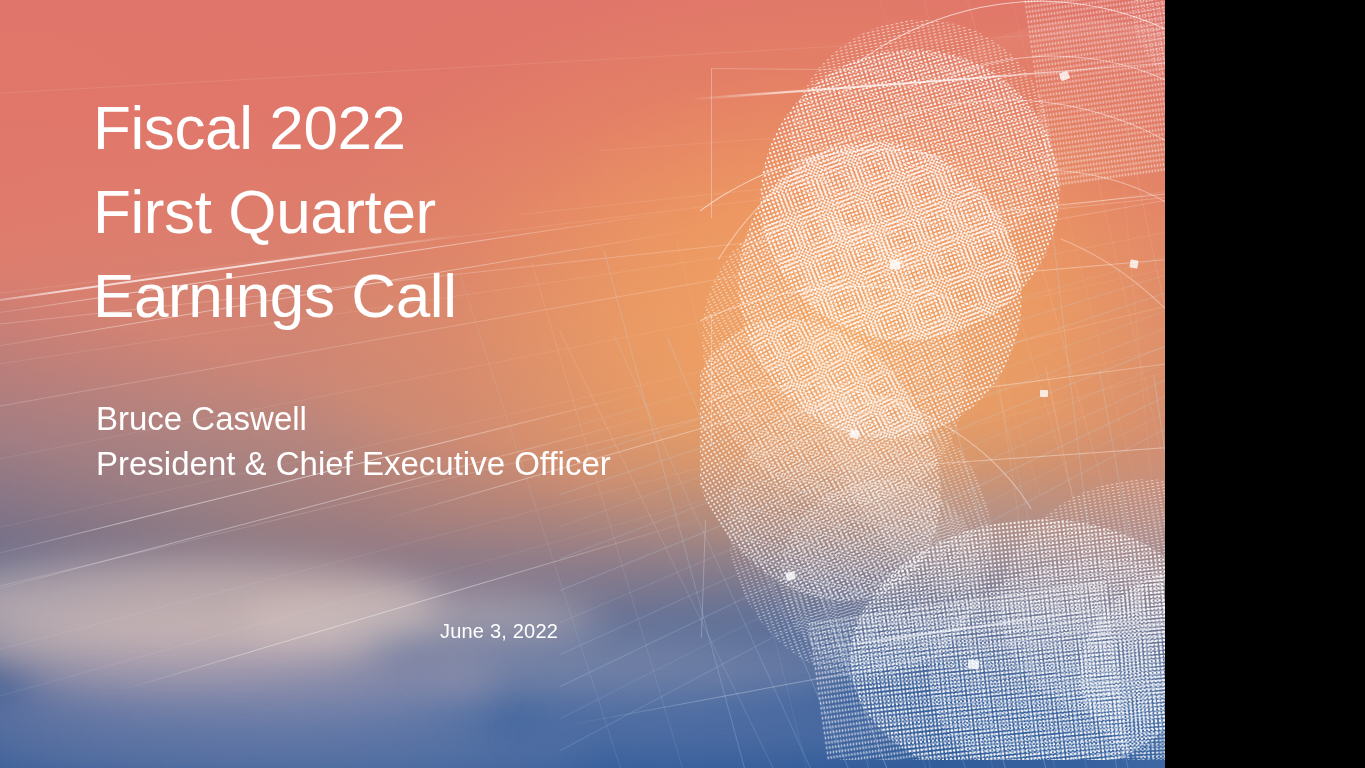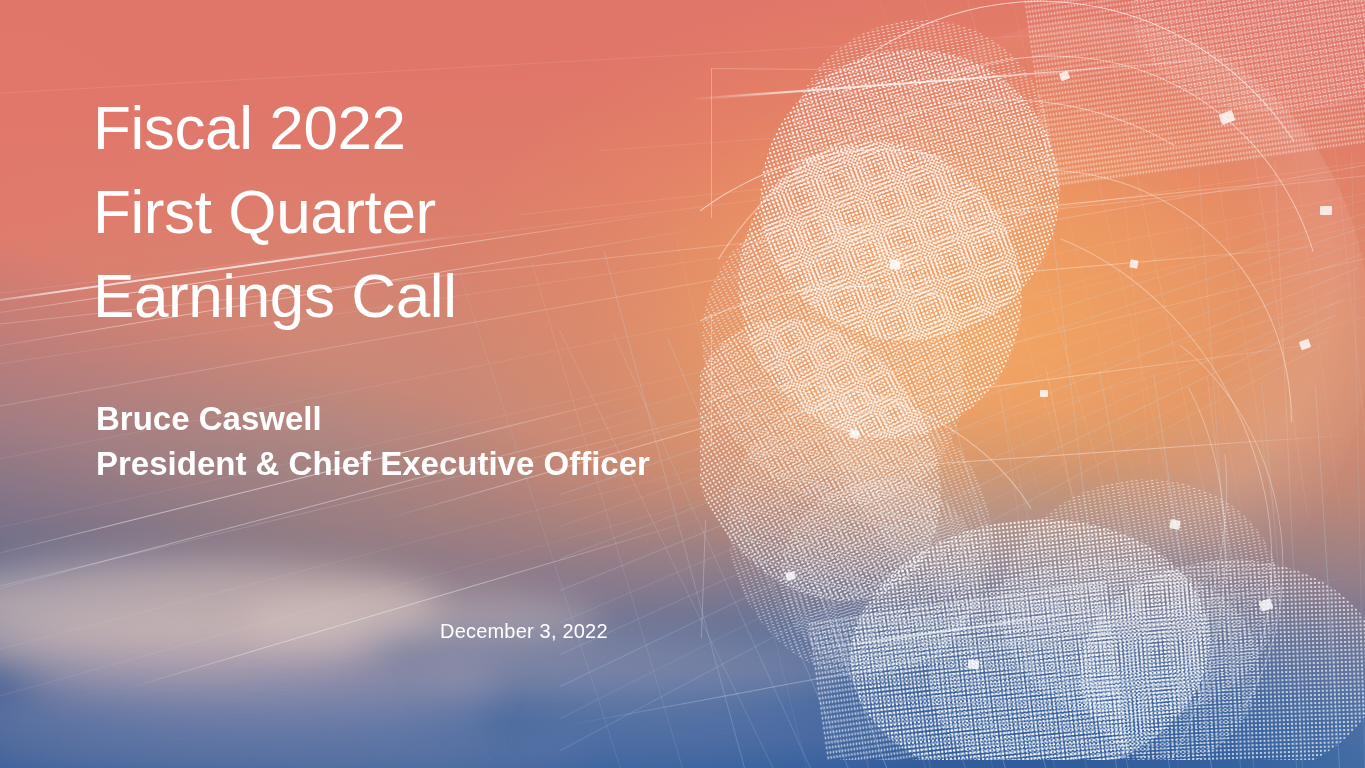--- a/index.html
+++ b/index.html
@@ -2,21 +2,21 @@
 <html><head>
 <meta charset="utf-8">
 <style>
   html, body {
     margin: 0;
     padding: 0;
     background: #000;
   }
   #slide {
     position: relative;
-    width: 1365px;
+    width: 1165px;
     height: 768px;
     overflow: hidden;
     font-family: "Liberation Sans", sans-serif;
     background: #d9736c;
   }
 
   
   .bg-layer { position: absolute; inset: 0; }
 
   .sky-base {
@@ -184,21 +184,21 @@
     white-space: pre-line;
   }
   #presenter {
     position: absolute;
     left: 96px;
     top: 396px;
     width: 720px;
     color: #ffffff;
     font-size: 33px;
     line-height: 45px;
-    font-weight: 700;
+    font-weight: 400;
     white-space: pre-line;
   }
   #logo-box {
     position: absolute;
     left: 93px;
     top: 598px;
     width: 308px;
     height: 70px;
     background: #56548b;
     border-radius: 9px;
@@ -389,16 +389,16 @@
   <div class="content">
 
     <div id="title">Fiscal 2022
 First Quarter
 Earnings Call</div>
 
     <div id="presenter">Bruce Caswell
 President &amp; Chief Executive Officer</div>
 
 
-    <div id="date">December 3, 2022</div>
+    <div id="date">June 3, 2022</div>
 
   </div>
 </div>
 
 </body></html>

